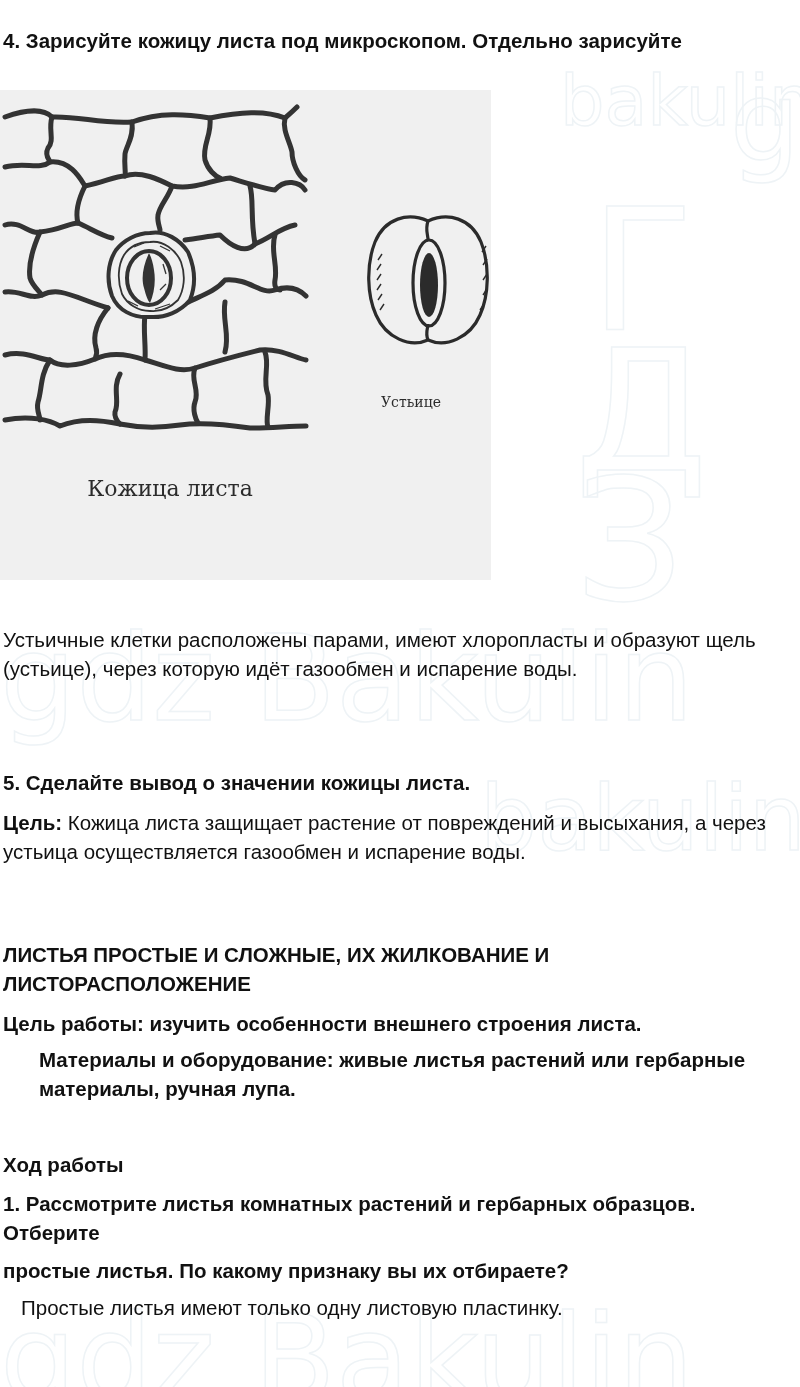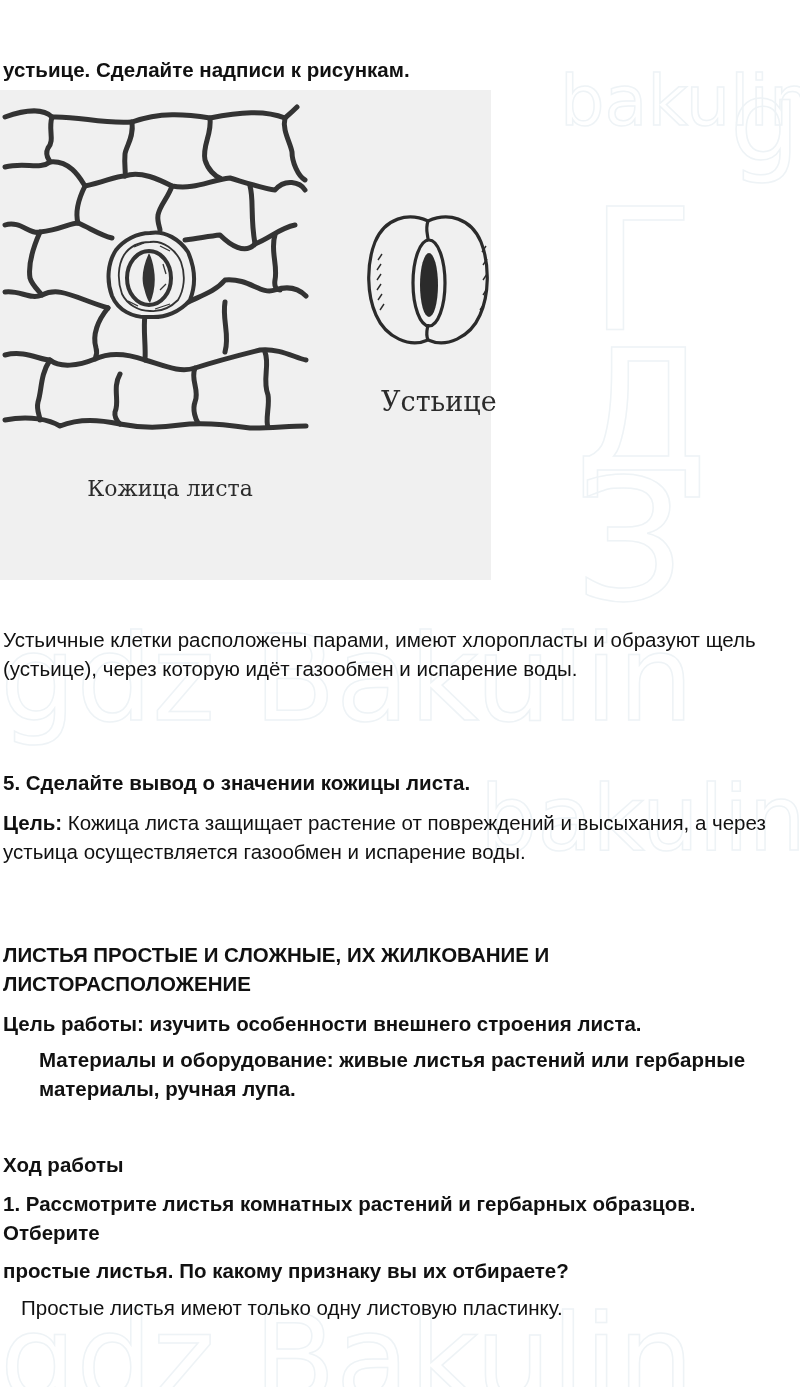--- a/index.html
+++ b/index.html
@@ -12,39 +12,38 @@
   .wm text { font-family: "DejaVu Sans", sans-serif; fill: none; stroke: #eef3f6; stroke-width: 1.5; }
   .txt { position: absolute; left: 3px; right: 4px; font-size: 20.5px; line-height: 29px; margin: 0; }
   .b { font-weight: bold; }
   .figure {
     position: absolute; left: 0; top: 90px; width: 491px; height: 490px;
     background: #f0f0f0;
   }
   .figure svg { position: absolute; left: 0; top: 0; }
   .cap { position: absolute; font-family: "DejaVu Serif", "Liberation Serif", serif; color: #2b2b2b; font-size: 22px; line-height: 32px; }
   .cap-skin { left: 14px; top: 383px; width: 312px; text-align: center; }
-  .cap-stoma { left: 381px; top: 296px; font-size: 27px; }
+  .cap-stoma { left: 381px; top: 296px; font-size: 14px; }
 </style>
 </head>
 <body>
 
 <svg class="wm" width="800" height="1387">
   <text x="560" y="125" font-size="70">bakulin</text>
   <text x="730" y="160" font-size="110">g</text>
   <text x="590" y="330" font-size="170">Г</text>
   <text x="575" y="470" font-size="170">Д</text>
   <text x="575" y="600" font-size="170">З</text>
   <text x="0" y="720" font-size="120">gdz Bakulin</text>
   <text x="0" y="1400" font-size="120">gdz Bakulin</text>
   <text x="480" y="850" font-size="90">bakulin</text>
 </svg>
 
 <p class="txt b" style="top:26px;">
-  <br>
-  <span>устьице. Сделайте надписи к рисункам.</span>
+  <span>4. Зарисуйте кожицу листа под микроскопом. Отдельно зарисуйте</span><br>
 </p>
 
 <div class="figure">
   <svg width="491" height="490" viewBox="0 0 491 490">
     <g fill="none" stroke="#333" stroke-width="5" stroke-linecap="round" stroke-linejoin="round">
 
       <path d="M5,27 C30,18 45,20 52,27 C80,26 100,34 132,32 C160,22 185,24 210,28 C240,22 265,20 285,28 C292,22 296,18 297,17"></path>
       <path d="M5,77 C25,72 40,80 50,72 C70,70 80,88 85,96 C105,92 115,86 125,86 C140,80 160,90 172,96 C195,100 210,90 230,88 C250,94 265,99 275,100 C285,88 300,92 305,100"></path>
       <path d="M5,135 C20,130 30,145 40,142 C60,140 70,133 78,133 C90,138 100,145 112,148 M185,150 C200,148 210,146 220,145 C230,155 245,165 255,154 C270,148 280,138 295,135"></path>
       <path d="M5,202 C20,200 30,210 42,205 C60,196 75,208 108,218 M186,213 C200,206 215,202 225,190 C250,188 260,205 275,200 C290,195 300,200 306,206"></path>

